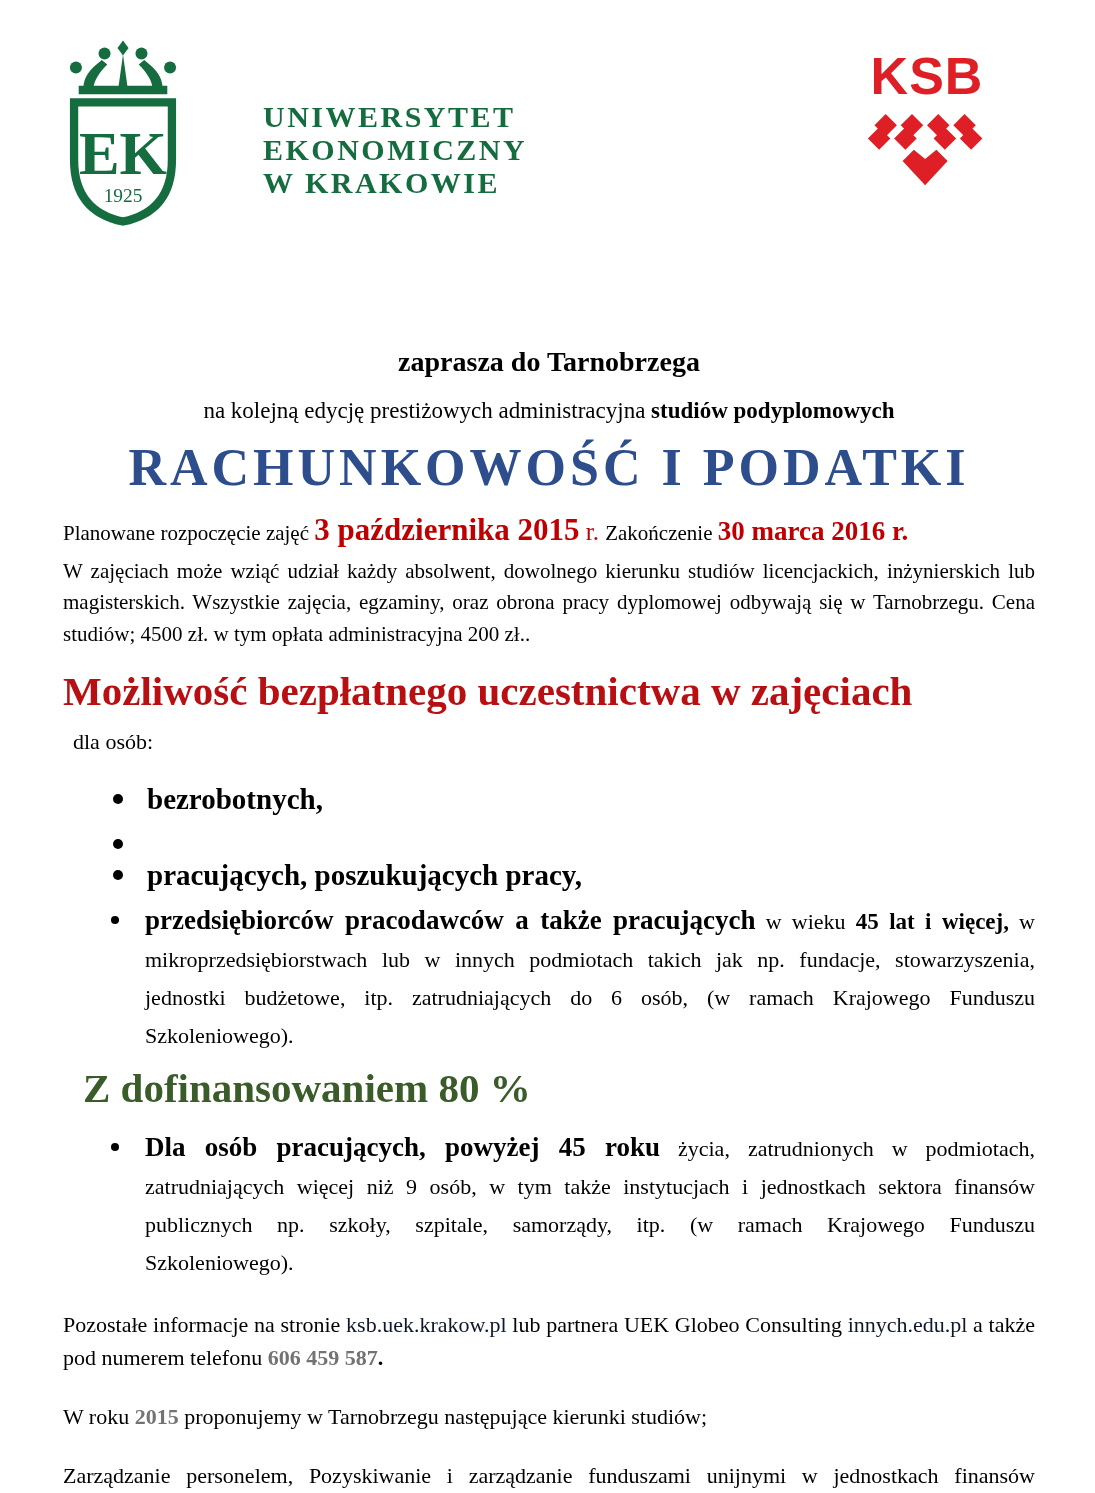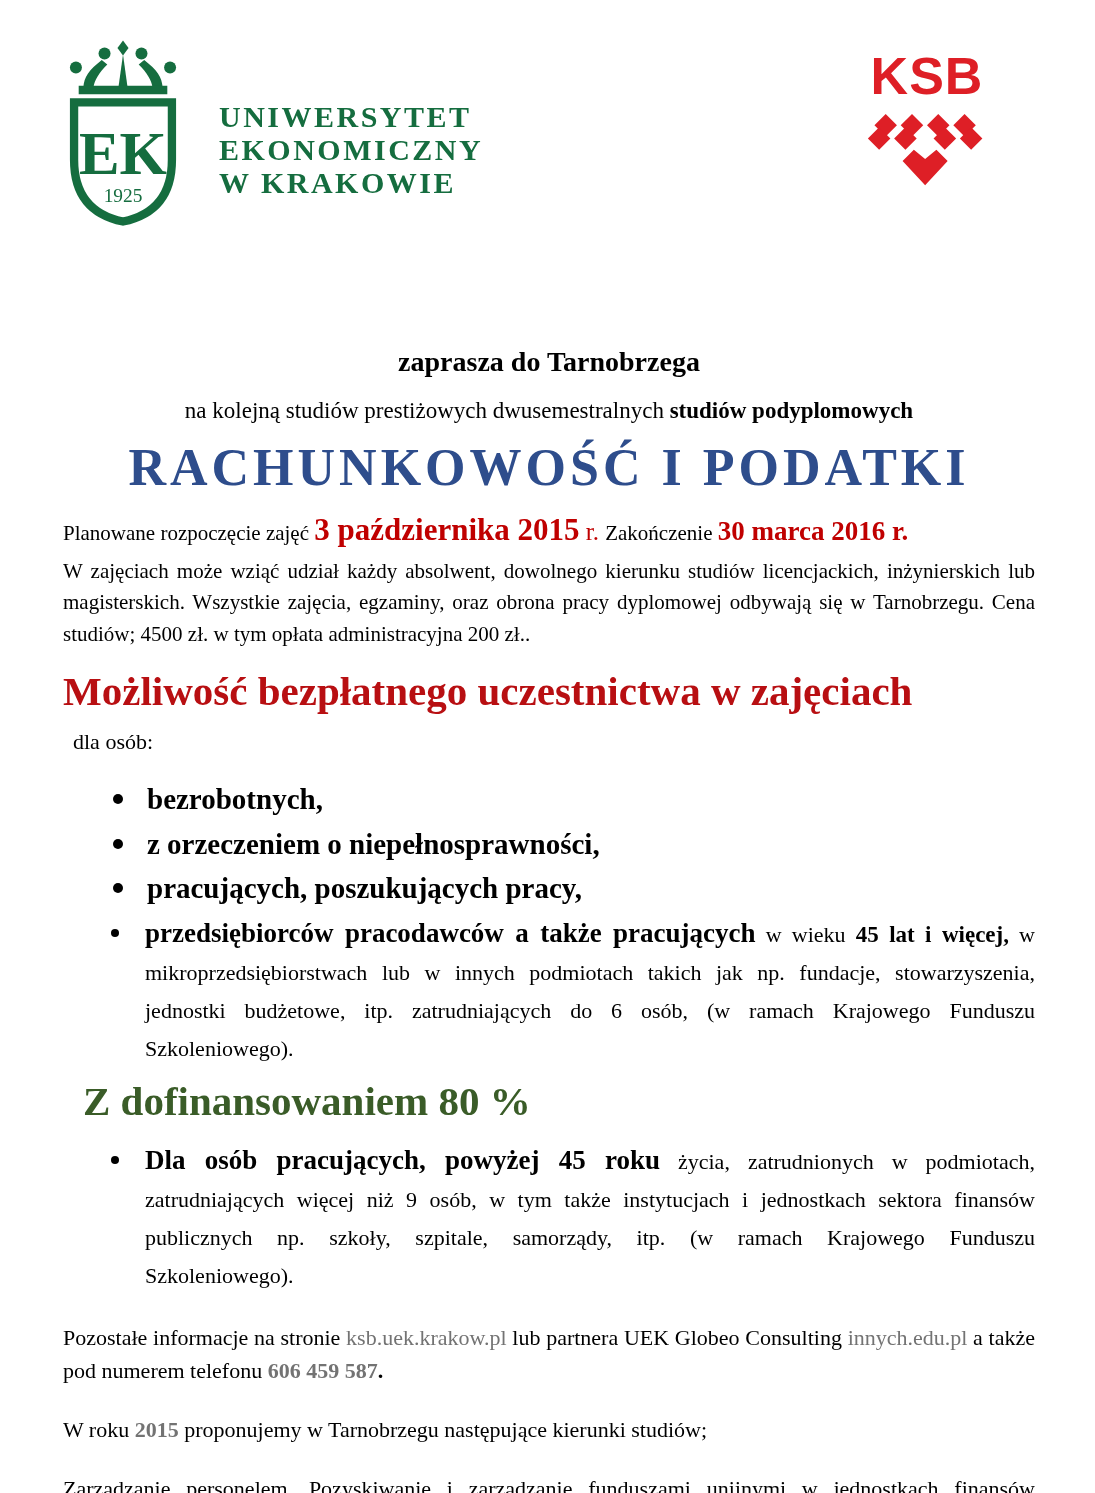--- a/index.html
+++ b/index.html
@@ -5,21 +5,21 @@
   html,body{margin:0;padding:0;background:#ffffff;}
   body{
     width:1095px;height:1493px;overflow:hidden;
     font-family:"Liberation Serif","DejaVu Serif",serif;
     color:#000;
   }
   .page{width:1095px;height:1493px;box-sizing:border-box;padding:36px 60px 0 63px;}
 
   
   .header{display:flex;justify-content:space-between;align-items:flex-start;height:196px;}
-  .uek{display:flex;}
+  .uek{display:flex;gap:44px;}
   .uek-crest{width:120px;height:192px;flex:0 0 auto;}
   .uek-text{margin:64px 0 0 36px;color:#156d3f;font-weight:bold;
             font-size:30px;letter-spacing:2.5px;line-height:1.1;}
   .ksb{margin:14px 36px 0 0;width:144px;text-align:center;}
   .ksb-word{font-family:"Liberation Sans","DejaVu Sans",sans-serif;font-weight:bold;
             font-size:52px;line-height:1;color:#de1f26;letter-spacing:1px;}
   .ksb-diamonds{width:126px;height:92px;margin-top:12px;}
 
   
   .invite{margin-top:114px;text-align:center;font-weight:bold;font-size:28px;}
@@ -50,21 +50,21 @@
   .lead-bold{font-size:27px;font-weight:bold;}
   .mid-bold{font-size:23px;font-weight:bold;}
 
   
   .green-heading{margin:10px 0 0 20px;font-weight:bold;font-size:41px;line-height:1.15;color:#3a5c28;}
   .green-gap{margin-top:16px;}
 
   
   .footer-p{margin:26px 0 0;font-size:22px;line-height:1.5;}
   .just{text-align:justify;}
-  .red-link{color:#737373;text-decoration:none;cursor:pointer;}
+  .red-link{color:#0f172a;text-decoration:none;cursor:pointer;}
   .red-bold{color:#737373;font-weight:bold;margin-top:24px;}
   b,.b{font-weight:bold;}
 </style>
 </head>
 <body>
 
 <div class="page">
 
   <header class="header">
     <div class="uek">
@@ -104,41 +104,40 @@
           <path d="M80,14 L92,26 80,38 68,26 Z"></path>
           <path d="M108,14 L120,26 108,38 96,26 Z"></path>
           <path d="M35,50 L47,38 59,48 71,38 83,50 59,76 Z"></path>
         </g>
       </svg>
     </div>
   </header>
 
   <div class="invite">zaprasza do Tarnobrzega</div>
   <div class="subtitle">
-    <span>na kolejną studiów prestiżowych dwusemestralnych </span><b>studiów podyplomowych</b>
+    <span>na kolejną edycję prestiżowych administracyjna </span><b>studiów podyplomowych</b>
   </div>
   <h1 class="title">RACHUNKOWOŚĆ I PODATKI</h1>
 
   <p class="dates">
     <span>Planowane rozpoczęcie zajęć </span><span class="date-big">3 października 2015</span><span class="date-r"> r. </span><span>Zakończenie </span><span class="date-mid">30 marca 2016 r.</span>
   </p>
 
   <p class="body-just">W zajęciach może wziąć udział każdy absolwent, dowolnego kierunku studiów licencjackich, inżynierskich lub magisterskich. Wszystkie zajęcia, egzaminy, oraz obrona pracy dyplomowej odbywają się w Tarnobrzegu. Cena studiów; 4500 zł. w tym opłata administracyjna 200 zł..</p>
 
   <h2 class="red-heading">Możliwość bezpłatnego uczestnictwa w zajęciach</h2>
   <p class="for-label">dla osób:</p>
 
   <ul class="bold-list">
     <li>
       <span class="dot dot-big"></span>
       <span class="li-text">bezrobotnych,</span>
     </li>
     <li>
       <span class="dot dot-big"></span>
-      <span class="li-text">z orzeczeniem o niepełnosprawności,</span>
     </li>
     <li>
       <span class="dot dot-big"></span>
       <span class="li-text">pracujących, poszukujących pracy,</span>
     </li>
   </ul>
 
   <div class="para-bullet">
     <span class="dot dot-small"></span>
     <p class="pb-text">

